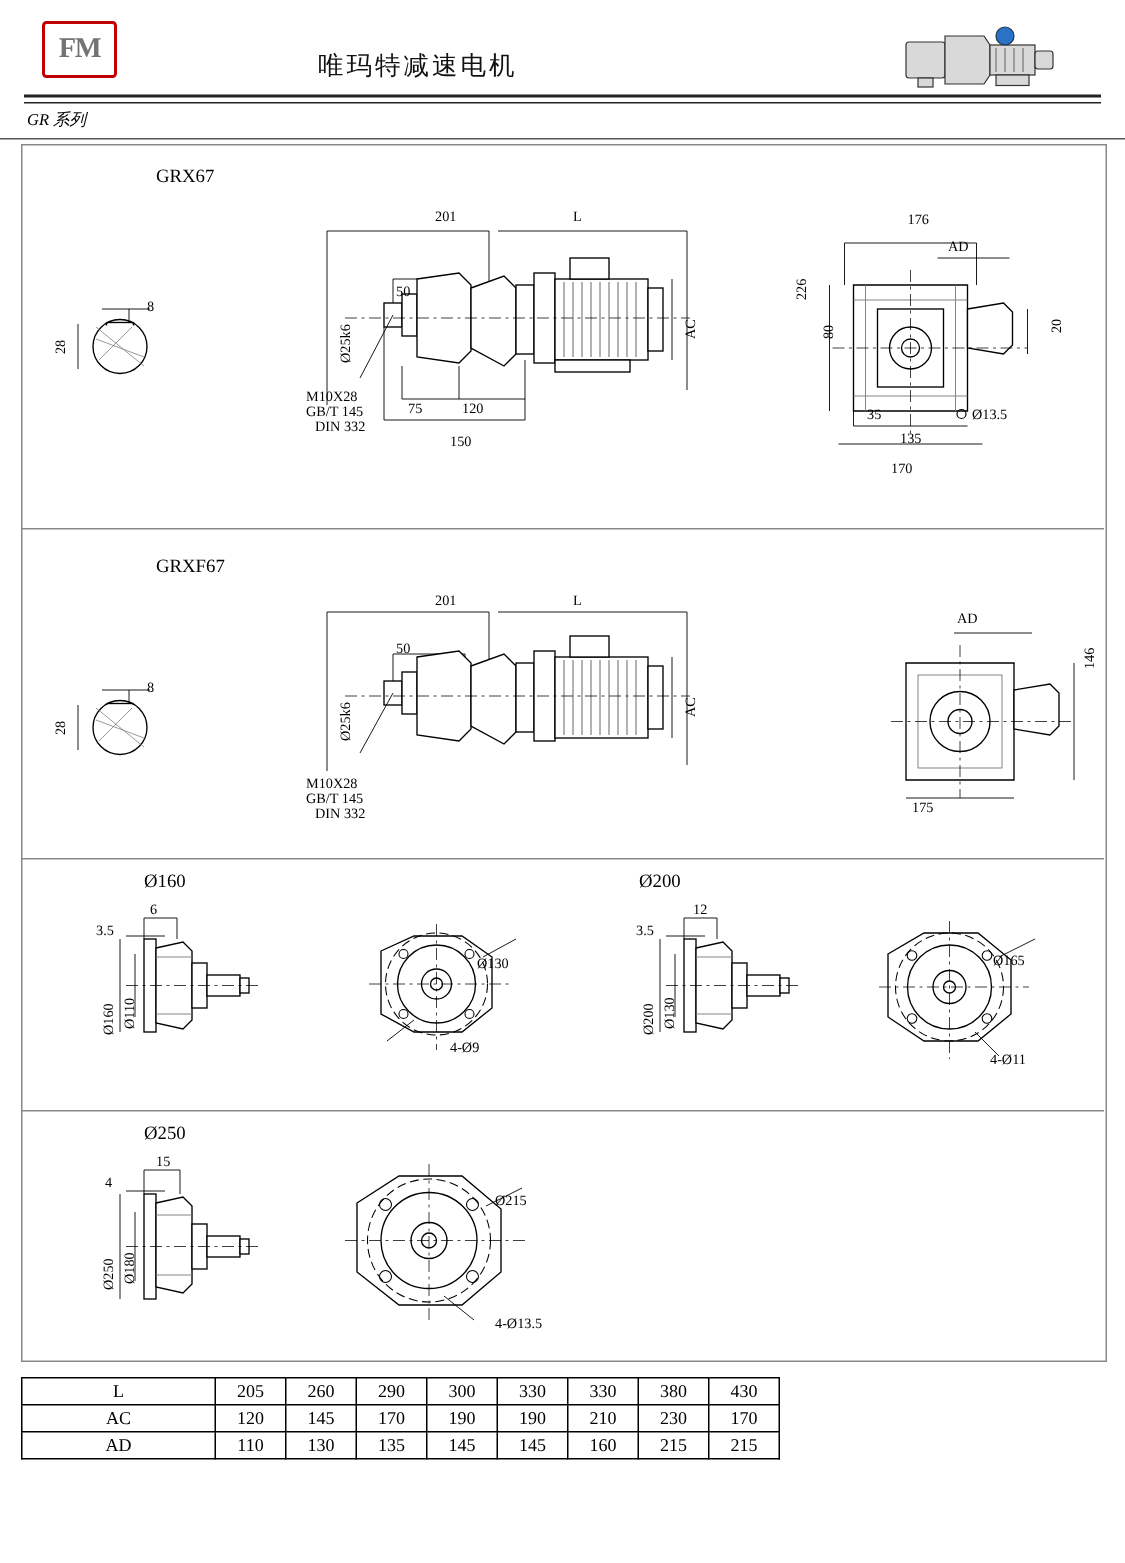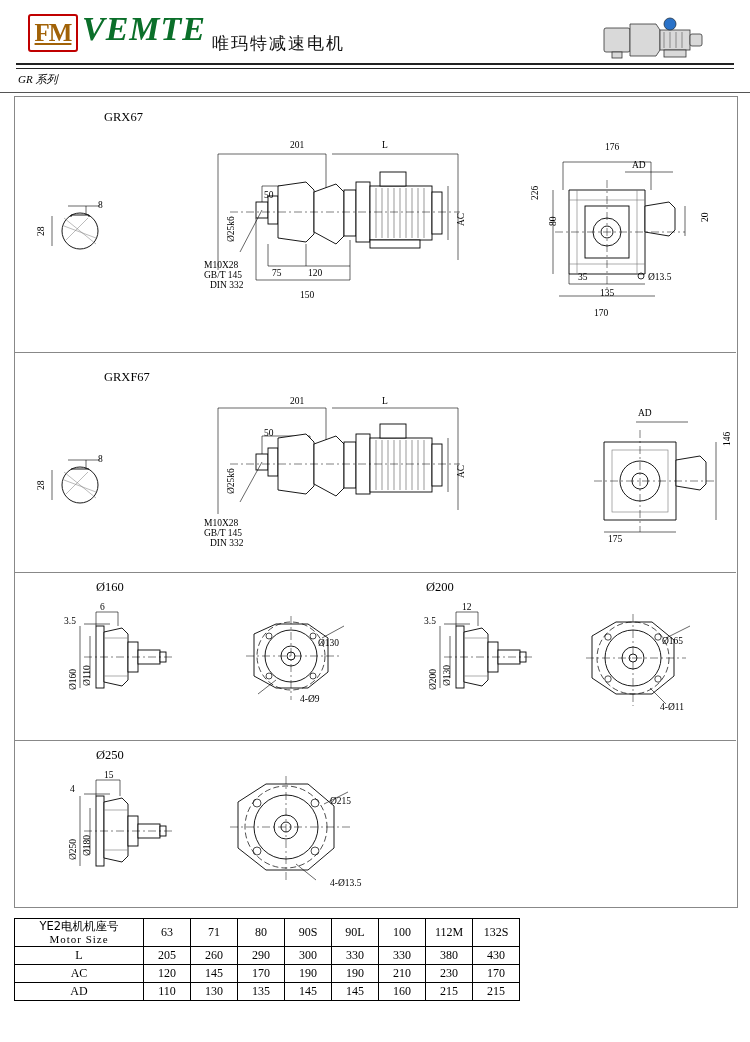--- a/index.html
+++ b/index.html
@@ -7,21 +7,21 @@
     width:750px;height:1042px;background:#ffffff;
     font-family:"Liberation Serif",serif;color:#000;
     position:relative;overflow:hidden;
   }
   .page{position:absolute;left:0;top:0;width:750px;height:1042px;}
 
   
   .header{position:absolute;left:0;top:0;width:750px;height:88px;}
   .logo-box{position:absolute;left:28px;top:14px;width:46px;height:34px;border:2px solid #c00000;border-radius:3px;
             display:flex;align-items:center;justify-content:center;}
-  .logo-glyph{font-family:"Liberation Serif",serif;font-weight:bold;font-size:25px;color:#a16207;letter-spacing:-1px;text-decoration:underline;}
+  .logo-glyph{font-family:"Liberation Serif",serif;font-weight:bold;font-size:19px;color:#737373;letter-spacing:-1px;}
   .brand{position:absolute;left:82px;top:10px;font-family:"Liberation Serif",serif;font-weight:bold;font-style:italic;
          font-size:34px;color:#0b6f2a;letter-spacing:1px;}
   .brand-cn{position:absolute;left:212px;top:32px;font-family:"DejaVu Sans",sans-serif;font-size:17px;color:#111;letter-spacing:2px;}
   .header-rule{position:absolute;left:16px;top:63px;width:718px;height:0;border-top:2px solid #222;}
   .header-rule2{position:absolute;left:16px;top:68px;width:718px;height:0;border-top:1px solid #222;}
   .series{position:absolute;left:18px;top:72px;font-style:italic;font-size:11px;}
   .series-rule{position:absolute;left:0;top:92px;width:750px;height:0;border-top:1px solid #555;}
 
   
   .gear-icon{position:absolute;left:598px;top:14px;width:110px;height:50px;}
@@ -50,21 +50,20 @@
 </style>
 </head>
 <body>
 
 <div class="page">
 
   <div class="header">
     <div class="logo-box">
       <span class="logo-glyph">FM</span>
     </div>
-    <div class="brand">VEMTE</div>
     <div class="brand-cn">唯玛特减速电机</div>
 
     <div class="gear-icon">
       <svg width="110" height="50" viewBox="0 0 110 50">
         <g fill="#d9d9d9" stroke="#333" stroke-width="0.8">
           <rect x="6" y="14" width="26" height="24" rx="2"></rect>
           <path d="M32 10 L58 10 L62 16 L62 36 L58 42 L32 42 Z"></path>
           <rect x="62" y="16" width="30" height="20"></rect>
           <rect x="92" y="20" width="12" height="12" rx="2"></rect>
           <circle cx="72" cy="10" r="6" fill="#2a72c8" stroke="#234"></circle>
@@ -501,34 +500,20 @@
         <line x1="100" y1="32" x2="124" y2="20"></line>
         <line x1="72" y1="92" x2="92" y2="108"></line>
       </g>
     </svg>
   </div>
   <div class="dimtxt" style="left:330px;top:796px">Ø215</div>
   <div class="dimtxt" style="left:330px;top:878px">4-Ø13.5</div>
 
   <table class="tbl">
     <tbody>
-        <tr>
-      <td class="rowhdr">
-        <div class="hdr-cn">YE2电机机座号</div>
-        <div class="hdr-en">Motor Size</div>
-      </td>
-      <td class="cell">63</td>
-      <td class="cell">71</td>
-      <td class="cell">80</td>
-      <td class="cell">90S</td>
-      <td class="cell">90L</td>
-      <td class="cell">100</td>
-      <td class="cell">112M</td>
-      <td class="cell">132S</td>
-    </tr>
     <tr>
       <td class="rowhdr">L</td>
       <td class="cell">205</td>
       <td class="cell">260</td>
       <td class="cell">290</td>
       <td class="cell">300</td>
       <td class="cell">330</td>
       <td class="cell">330</td>
       <td class="cell">380</td>
       <td class="cell">430</td>

